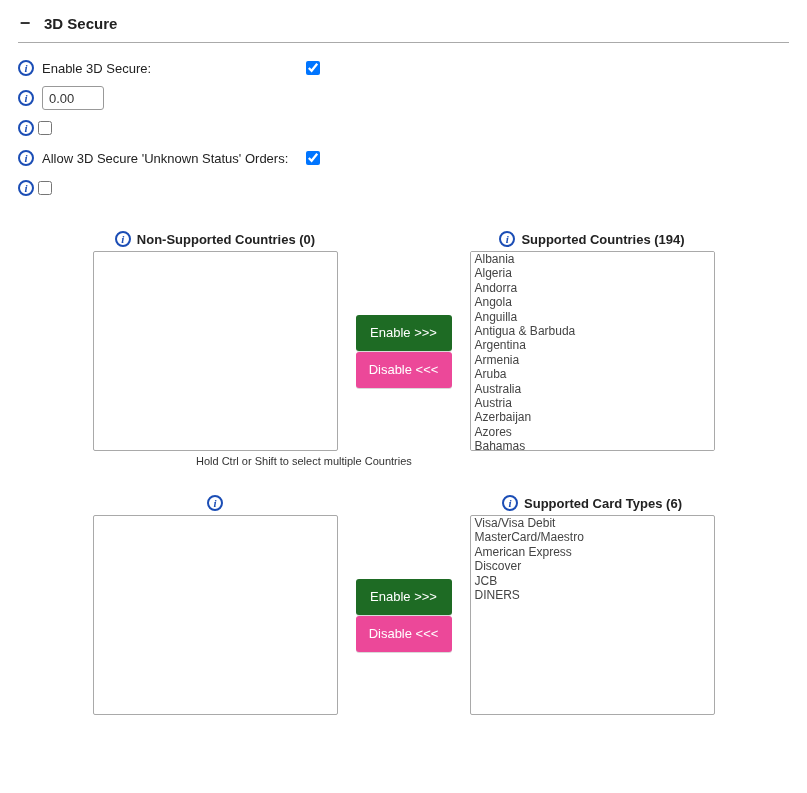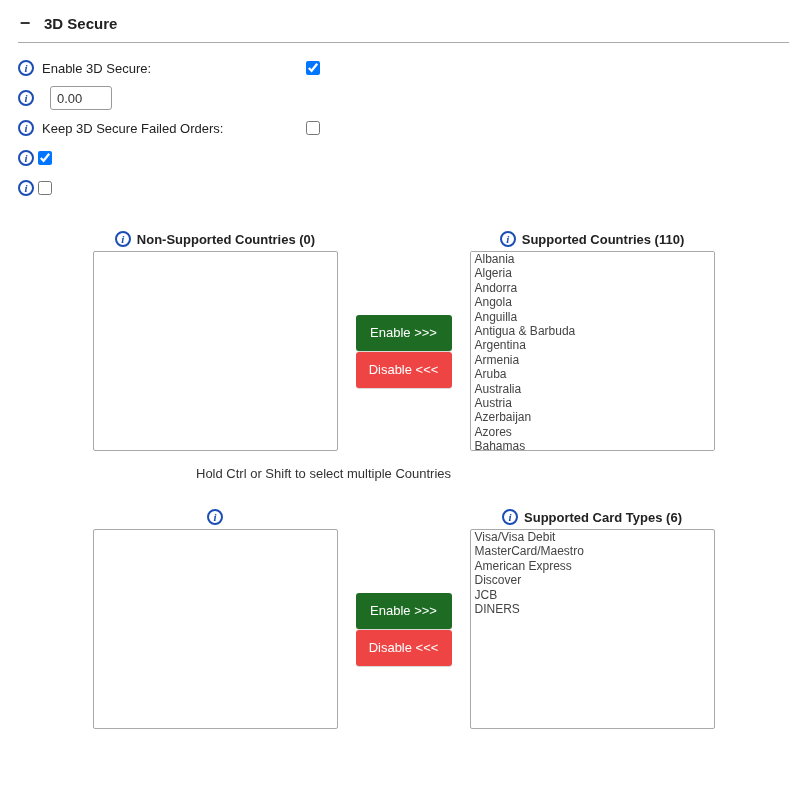--- a/index.html
+++ b/index.html
@@ -70,21 +70,21 @@
     margin-left: 4px;
   }
   input.num {
     width: 62px;
     height: 24px;
     border: 1px solid #999;
     border-radius: 3px;
     padding: 2px 6px;
     font-size: 13px;
     color: #333;
-    margin-left: 16px;
+    margin-left: 8px;
   }
 
   .dual-block { margin-top: 28px; }
   .dual-titles {
     display: flex;
     justify-content: center;
     gap: 6px;
     width: 100%;
   }
   .col-title {
@@ -127,25 +127,25 @@
     width: 96px;
     height: 36px;
     border: none;
     border-radius: 3px;
     color: #fff;
     font-size: 13px;
     cursor: pointer;
     box-shadow: 0 1px 0 rgba(0,0,0,0.15);
   }
   .btn-enable { background: #1e6b24; }
-  .btn-disable { background: #ef4444; }
+  .btn-disable { background: #ec4899; }
   .hint {
-    font-size: 13px;
+    font-size: 11px;
     color: #333;
-    margin: 15px 0 0 178px;
+    margin: 4px 0 0 178px;
   }
 </style>
 </head>
 <body>
 
 <div class="header">
   <span class="collapse-icon">−</span>
   <span class="header-title">3D Secure</span>
 </div>
 
@@ -157,46 +157,46 @@
     <span class="control"><input type="checkbox" class="cb" checked="" style=""></span>
   </div>
 
   <div class="row">
     <span class="info-icon">i</span>
     <span class="control"><input class="num" type="text" value="0.00" style=""></span>
   </div>
 
   <div class="row">
     <span class="info-icon">i</span>
-    <span class="label">Keep 3D Secure Failed Orders:</span>
     <span class="control"><input type="checkbox" class="cb" style=""></span>
   </div>
 
   <div class="row">
     <span class="info-icon">i</span>
+    <span class="label">Allow 3D Secure 'Unknown Status' Orders:</span>
     <span class="control"><input type="checkbox" class="cb" checked="" style=""></span>
   </div>
 
   <div class="row">
     <span class="info-icon">i</span>
     <span class="control"><input type="checkbox" class="cb" style=""></span>
   </div>
 
 </div>
 
 <div class="dual-block">
   <div class="dual-titles">
     <div class="col-title">
       <span class="info-icon">i</span>
       <span>Non-Supported Countries (0)</span>
     </div>
     <div class="mid-spacer-t"></div>
     <div class="col-title">
       <span class="info-icon">i</span>
-      <span>Supported Countries (110)</span>
+      <span>Supported Countries (194)</span>
     </div>
   </div>
   <div class="dual-body">
     <select multiple="" class="listbox"></select>
     <div class="mid-buttons">
       <button class="btn btn-enable">Enable &gt;&gt;&gt;</button>
       <button class="btn btn-disable">Disable &lt;&lt;&lt;</button>
     </div>
     <select multiple="" class="listbox">
         <option>Albania</option>

